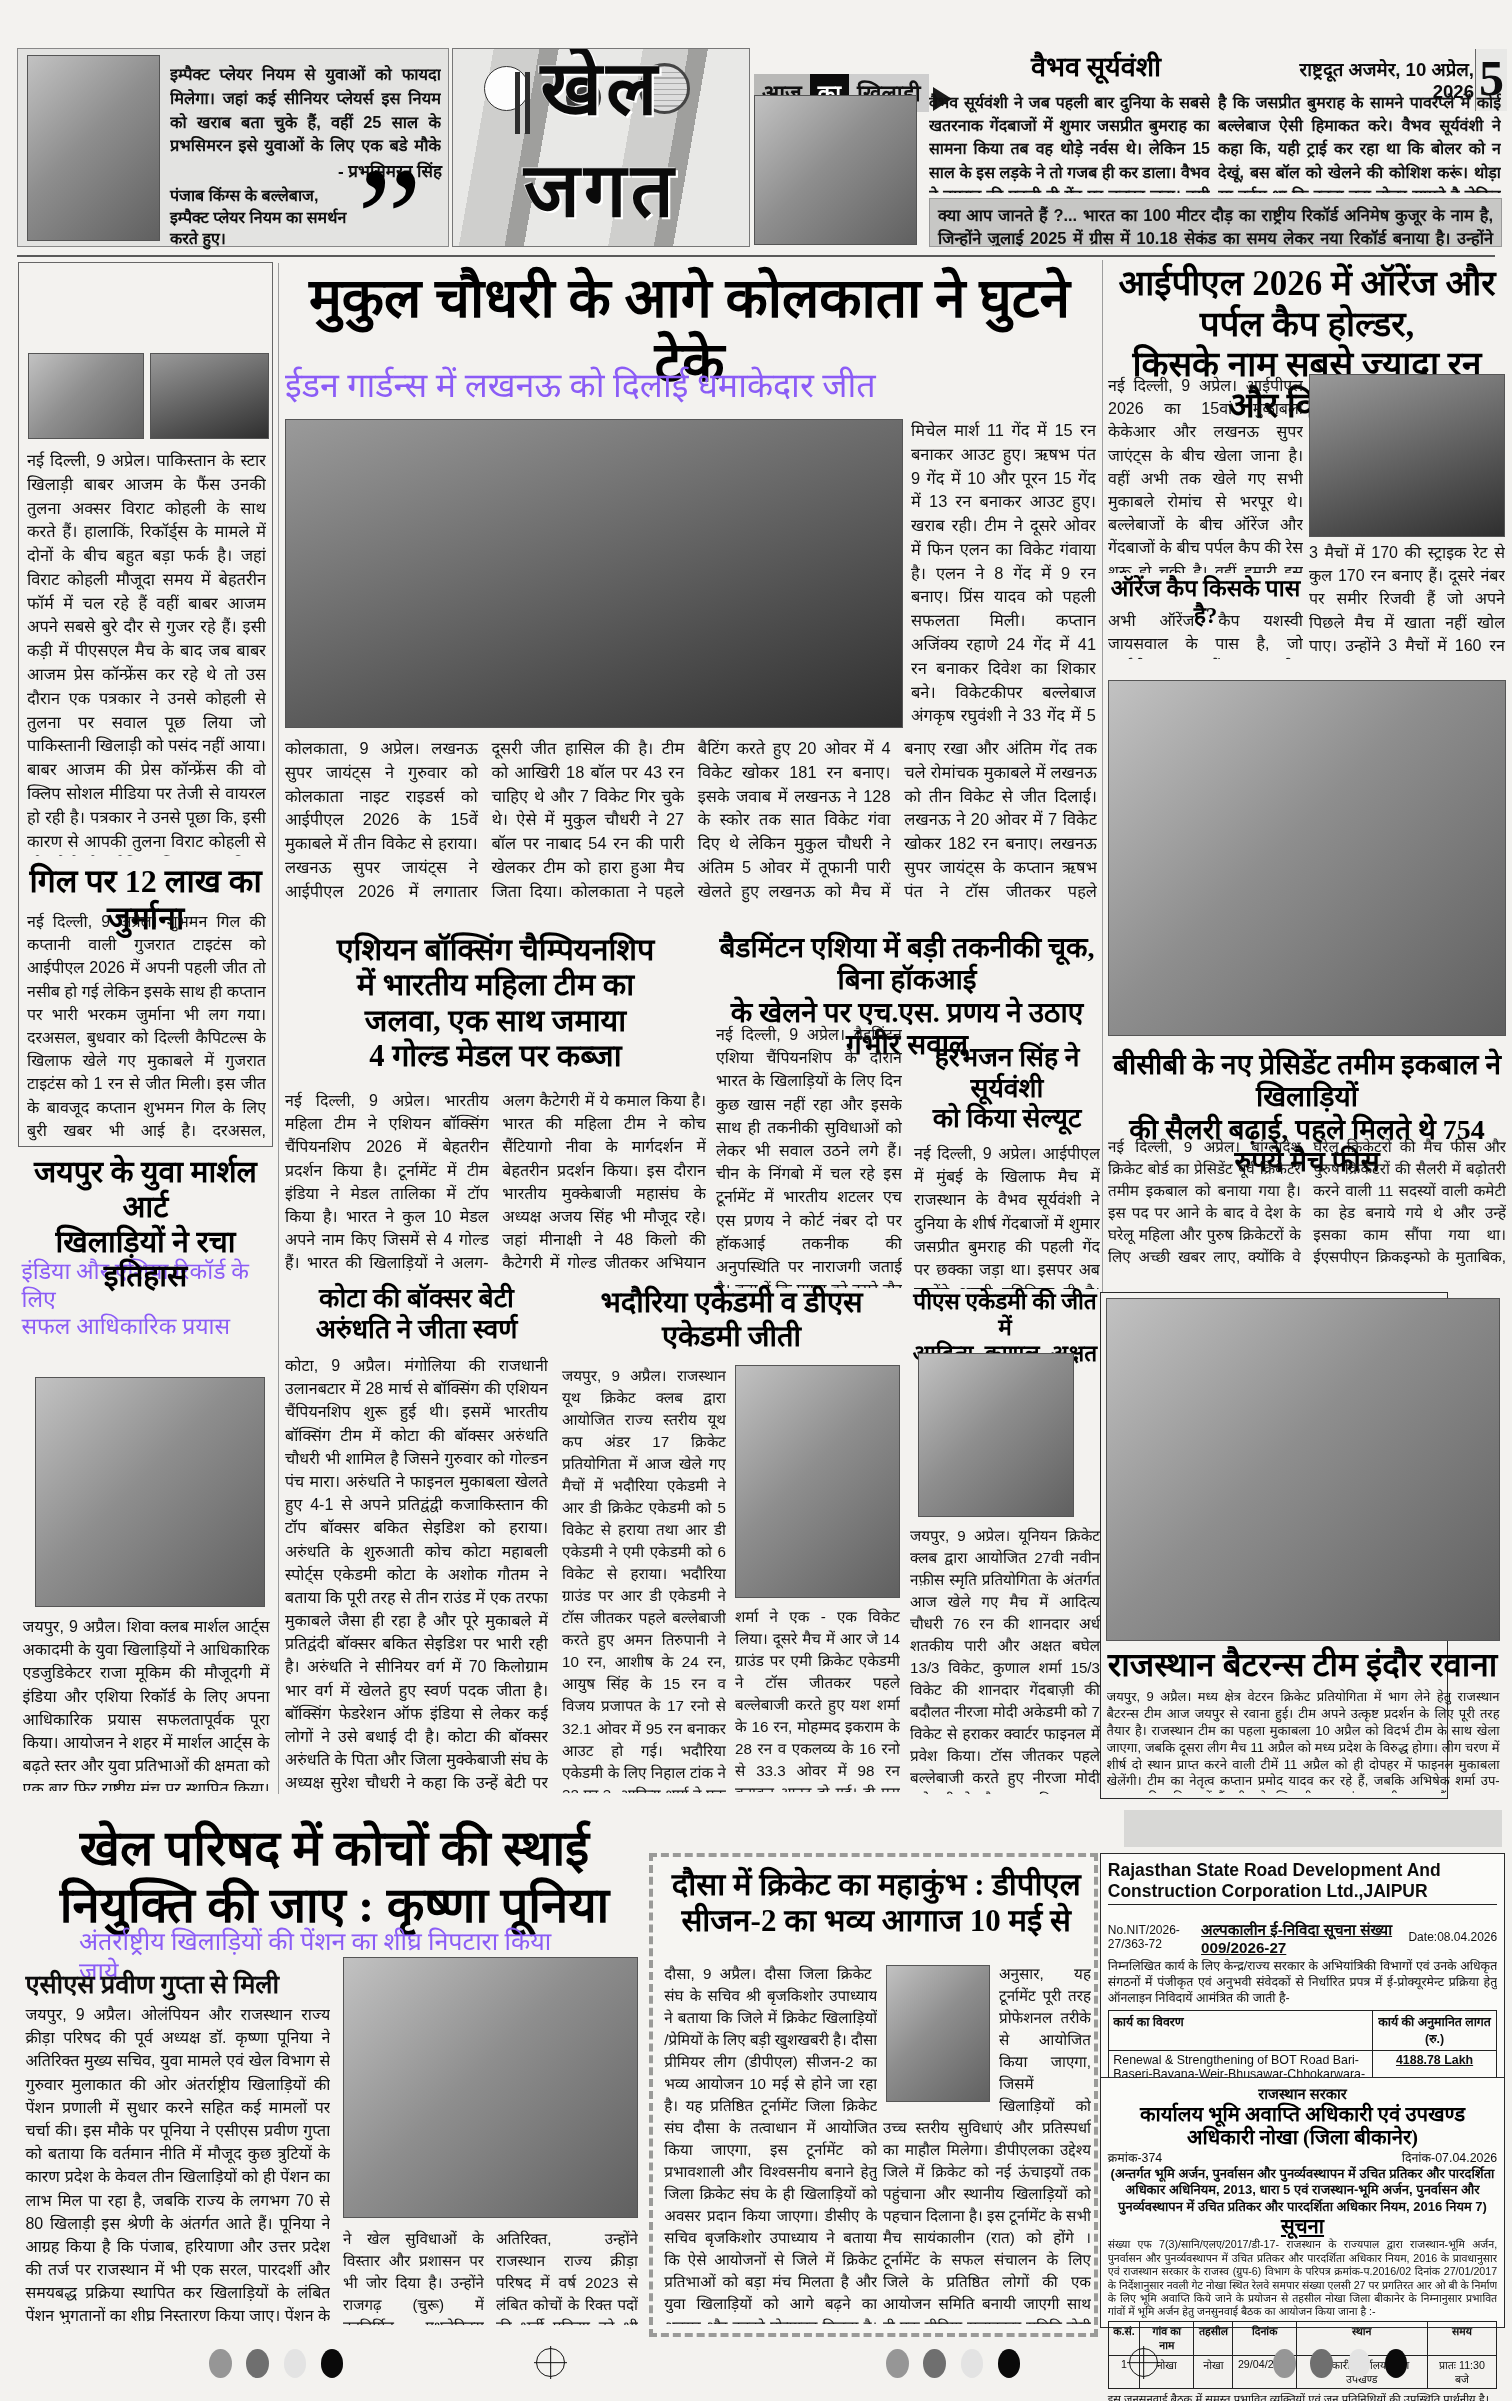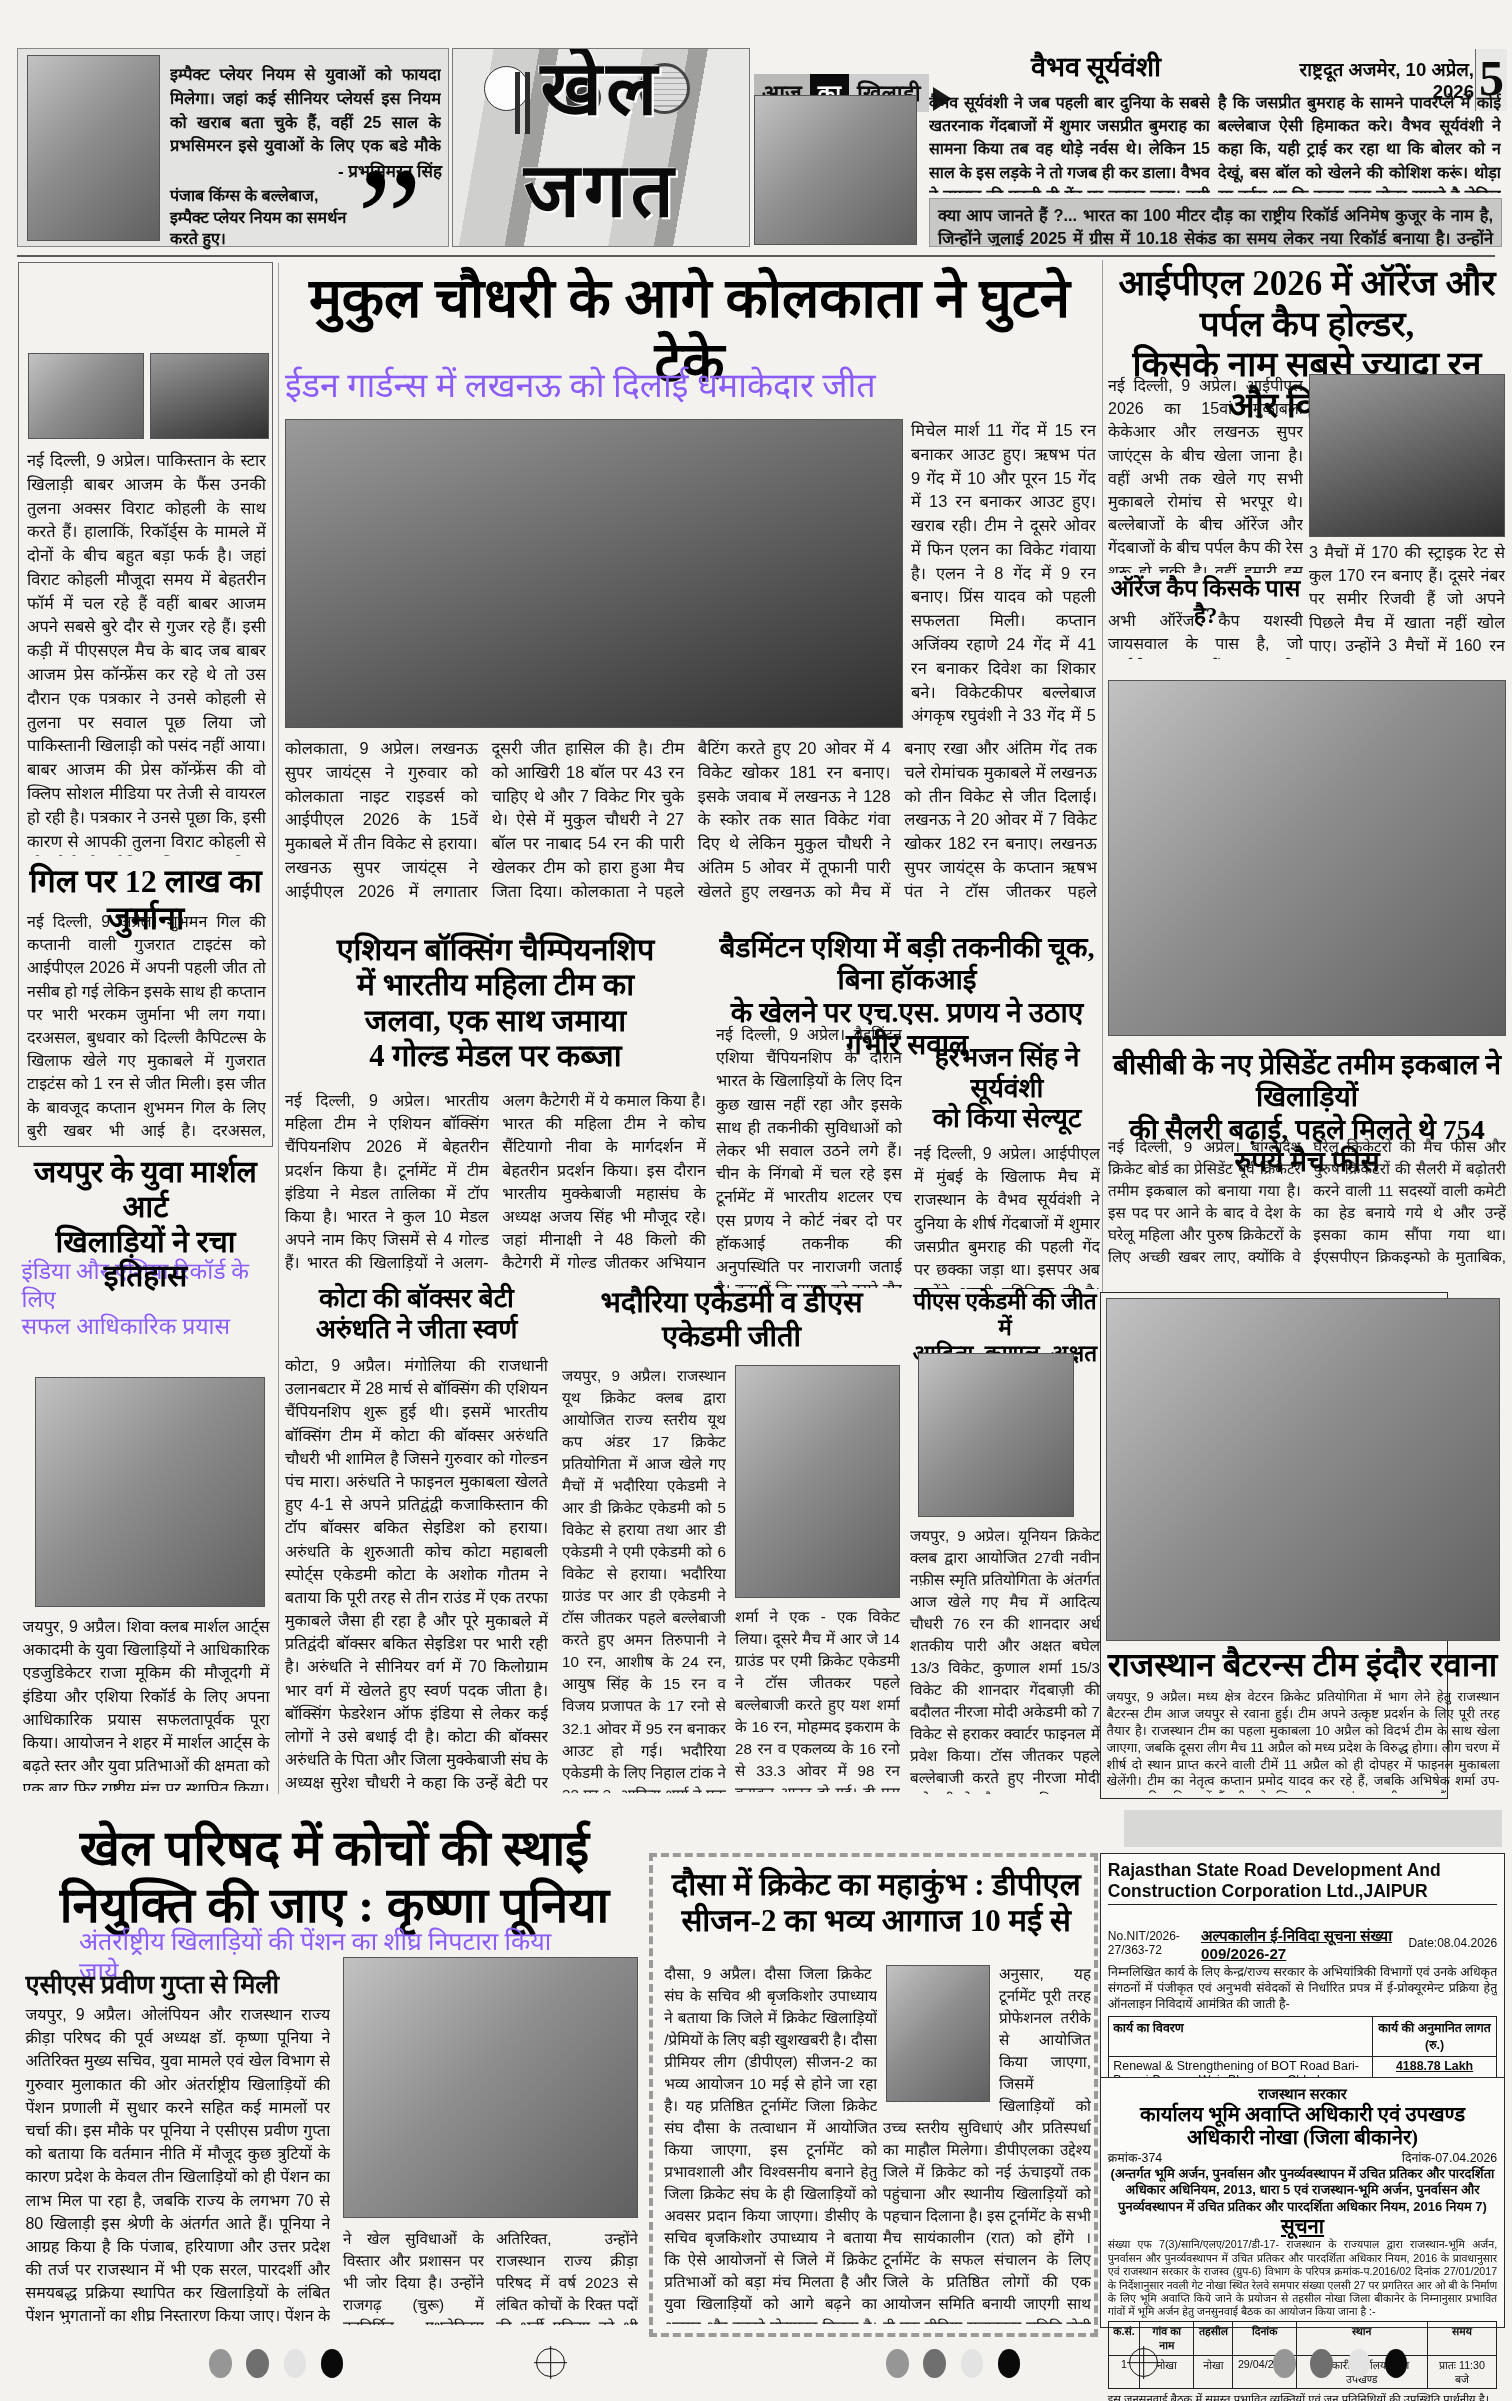--- a/index.html
+++ b/index.html
@@ -154,21 +154,21 @@
   <div class="abs" style="left:649px; top:1853px; width:449px; height:484px; border:4px dashed #9a9a98; background:#f6f5f2;">
     <div class="abs hl" style="left:10.2px; top:10.2px; width:426px; font-size:31px;">दौसा में क्रिकेट का महाकुंभ : डीपीएल
 सीजन-2 का भव्य आगाज 10 मई से</div>
     <div class="abs ph" style="left:233px; top:108px; width:104px; height:137px;"></div>
     <div class="abs jt dpl-colA" style="left:11.3px; top:106px; width:213px; height:361px; font-size:15.2px;">दौसा, 9 अप्रैल। दौसा जिला क्रिकेट संघ के सचिव श्री बृजकिशोर उपाध्याय ने बताया कि जिले में क्रिकेट खिलाड़ियों /प्रेमियों के लिए बड़ी खुशखबरी है। दौसा प्रीमियर लीग (डीपीएल) सीजन-2 का भव्य आयोजन 10 मई से होने जा रहा है। यह प्रतिष्ठित टूर्नामेंट जिला क्रिकेट संघ दौसा के तत्वाधान में आयोजित किया जाएगा, इस टूर्नामेंट को प्रभावशाली और विश्वसनीय बनाने हेतु जिला क्रिकेट संघ के ही खिलाड़ियों को अवसर प्रदान किया जाएगा। डीसीए के सचिव बृजकिशोर उपाध्याय ने बताया कि ऐसे आयोजनों से जिले में क्रिकेट प्रतिभाओं को बड़ा मंच मिलता है और युवा खिलाड़ियों को आगे बढ़ने का अवसर और उनको प्रोत्साहन मिलता है। इस बार डीपीएलसीजन-2 में कुल 16 टीमें भाग लेंगी, जिनमें कुल 240 खिलाड़ियों को ही पंजीकरण (रजिस्ट्रेशन) की अनुमति दी जाएगी। खास बात यह है कि टूर्नामेंट में भाग लेने के लिए खिलाड़ियों की आयु सीमा 16 वर्ष या उससे अधिक निर्धारित की गई है। आयोजन समिति के</div>
     <div class="abs jt dpl-colB" style="left:230px; top:106px; width:208px; height:361px; font-size:15.2px;">अनुसार, यह टूर्नामेंट पूरी तरह प्रोफेशनल तरीके से आयोजित किया जाएगा, जिसमें खिलाड़ियों को उच्च स्तरीय सुविधाएं और प्रतिस्पर्धा का माहौल मिलेगा। डीपीएलका उद्देश्य जिले में क्रिकेट को नई ऊंचाइयों तक पहुंचाना और स्थानीय खिलाड़ियों को पहचान दिलाना है। इस टूर्नामेंट के सभी मैच सायंकालीन (रात) को होंगे । टूर्नामेंट के सफल संचालन के लिए जिले के प्रतिष्ठित लोगों की एक आयोजन समिति बनायी जाएगी साथ ही एक मीडिया सलाहकार समिति होगी जो इस टूर्नामेंट को और भव्यता और प्रचारित करने का काम करेगी। इस टूर्नामेंट की तैयारी हेतु जिले के सभी फॉर्मेट के खिलाड़ियों की ट्रायल मैच 15 अप्रेल से 30 अप्रेल तक टीम बनाकर मैच कराये जायेंगे जिससे खिलाड़ियों को अपनी प्रतिभा दिखाने का और अवसर मिल सके । इस अवसर पर डीसीए के वेंकटेश्वर शर्मा , प्रेमसिंह , भावेश शर्मा , हिमांशु तंवर और अन्य लोग टूर्नामेंट को सफल बनाने हेतु प्रमुख भूमिका अदा कर रहे है ।</div>
   </div>
 
   <div class="abs boxed" style="left:1100px; top:1853px; width:405px; height:276px; background:#fbfbf9; padding:5.6px 6.8px;">
     <div style="font-size:17.5px; font-weight:800; border-bottom:1.1px solid #222; padding-bottom:2.3px;">Rajasthan State Road Development And Construction Corporation Ltd.,JAIPUR</div>
-    <div style="display:flex; justify-content:space-between; align-items:center; margin-top:20px;">
+    <div style="display:flex; justify-content:space-between; align-items:center; margin-top:14px;">
       <span style="font-size:12px;">No.NIT/2026-27/363-72</span>
       <span class="bold" style="font-size:15.2px; text-decoration:underline;">अल्पकालीन ई-निविदा सूचना संख्या 009/2026-27</span>
       <span style="font-size:12px;">Date:08.04.2026</span>
     </div>
     <div class="jt" style="font-size:12.4px; line-height:1.3; margin-top:2.3px;">निम्नलिखित कार्य के लिए केन्द्र/राज्य सरकार के अभियांत्रिकी विभागों एवं उनके अधिकृत संगठनों में पंजीकृत एवं अनुभवी संवेदकों से निर्धारित प्रपत्र में ई-प्रोक्यूरमेन्ट प्रक्रिया हेतु ऑनलाइन निविदायें आमंत्रित की जाती है-</div>
     <table class="tender-table" style="margin-top:3.4px; font-size:12.4px;">
       <tbody>
           <tr>
         <th style="width:68%; text-align:left;">कार्य का विवरण</th>
         <th style="text-align:center;">कार्य की  अनुमानित लागत (रु.)</th>

